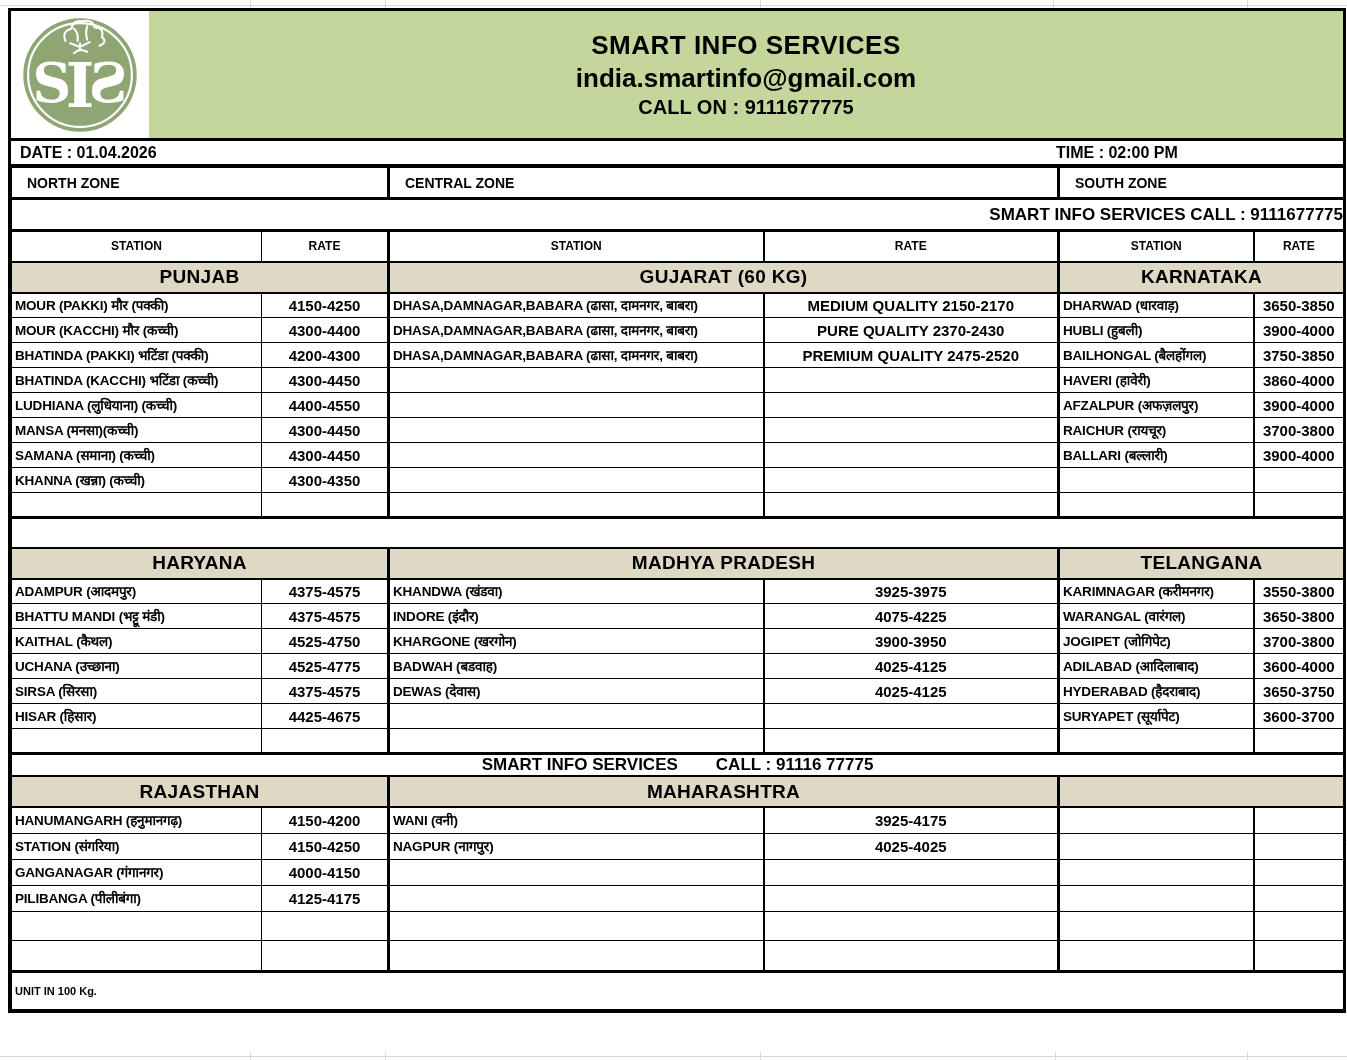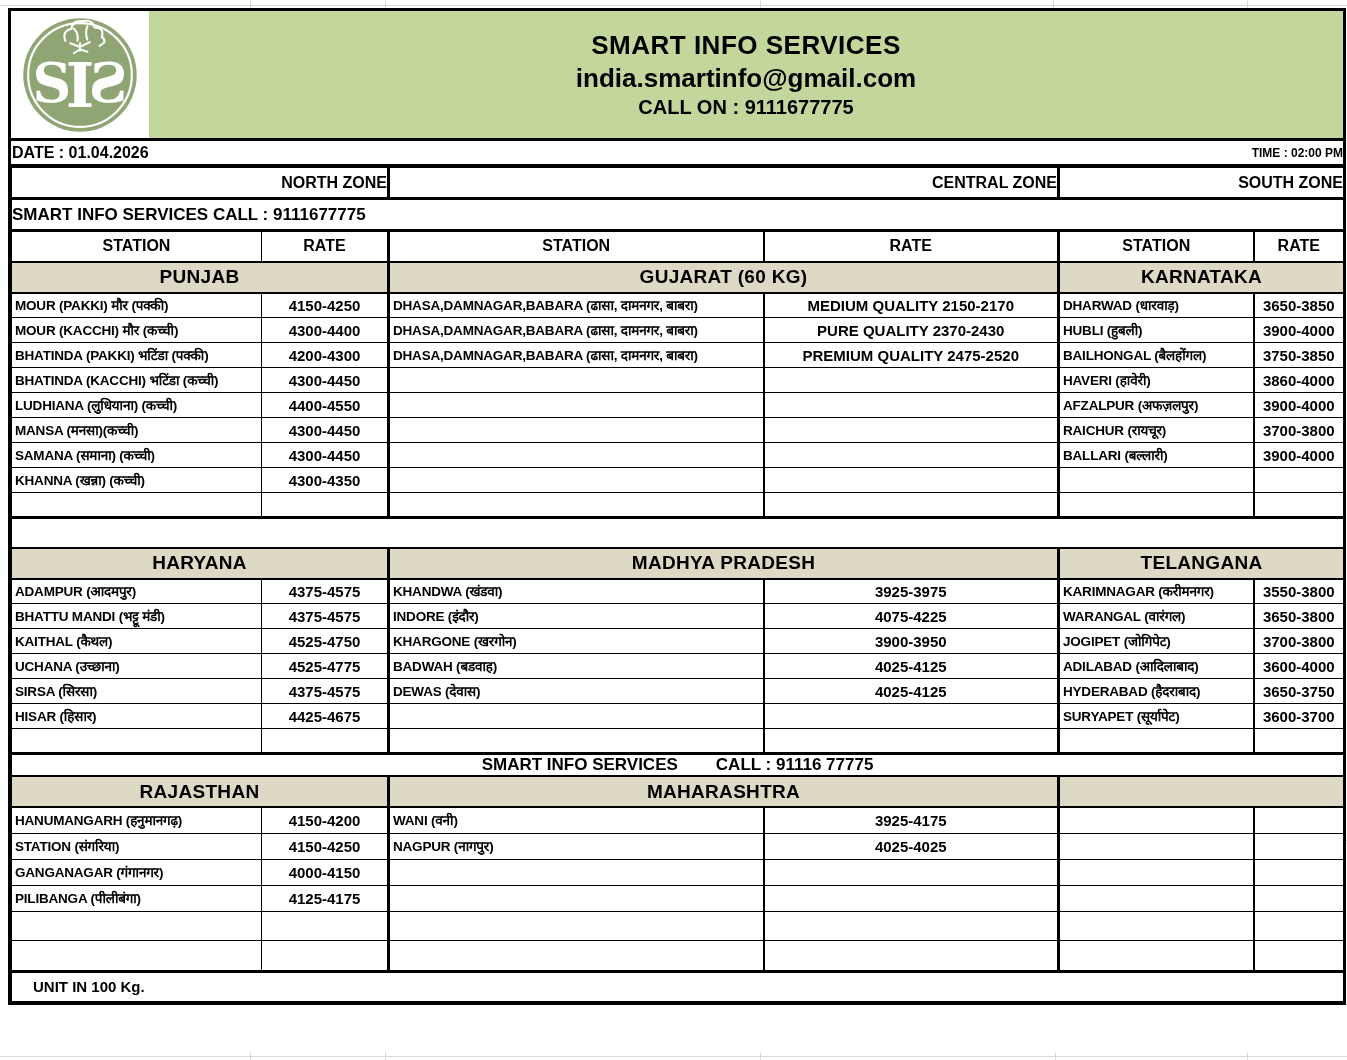--- a/index.html
+++ b/index.html
@@ -21,53 +21,53 @@
   .brand-row{display:flex;height:130px;border-bottom:3px solid var(--ink);}
   .logo-box{width:138px;background:#ffffff;display:flex;align-items:center;justify-content:center;}
   .brand-main{flex:1;background:var(--header-green);display:flex;flex-direction:column;
     align-items:center;justify-content:center;gap:2px;}
   .brand-company{font-size:26px;font-weight:700;letter-spacing:.5px;}
   .brand-email{font-size:26px;font-weight:700;}
   .brand-call{font-size:20px;font-weight:700;}
 
   
   .meta-row{display:flex;height:26px;align-items:center;border-bottom:3px solid var(--ink);}
-  .meta-date{flex:1;font-size:16px;font-weight:700;padding-left:1px;}
-  .meta-time{width:287px;font-size:12px;font-weight:700;text-align:right;}
+  .meta-date{flex:1;font-size:16px;font-weight:700;padding-left:9px;}
+  .meta-time{width:287px;font-size:16px;font-weight:700;text-align:left;}
 
   
   .title-row{height:45px;background:var(--title-yellow);display:flex;align-items:center;
     justify-content:center;border-bottom:3px solid var(--ink);font-size:29px;font-weight:700;}
 
   table{border-collapse:collapse;table-layout:fixed;width:1332px;}
   td{font-weight:700;vertical-align:middle;overflow:hidden;white-space:nowrap;
      border:1.5px solid var(--ink);}
   
   td.c0{border-right:1.5px solid var(--ink);}
   td.c1{border-right:3px solid var(--ink);}
   td.c2{border-right:2px solid var(--ink);}
   td.c3{border-right:3px solid var(--ink);}
   td.c4{border-right:2px solid var(--ink);}
 
-  tr.zones td{height:31px;text-align:right;font-size:16px;border-bottom:3px solid var(--ink);}
-  tr.callrow td{height:32px;text-align:left;font-size:17px;border-bottom:3px solid var(--ink);}
-  tr.colhead td{height:31px;text-align:center;font-size:16px;border-bottom:2.5px solid var(--ink);}
+  tr.zones td{height:31px;text-align:left;font-size:14px;border-bottom:3px solid var(--ink);padding-left:15px;}
+  tr.callrow td{height:32px;text-align:right;font-size:17px;border-bottom:3px solid var(--ink);}
+  tr.colhead td{height:31px;text-align:center;font-size:12px;border-bottom:2.5px solid var(--ink);}
   tr.sechead td{height:31px;text-align:center;font-size:19px;background:var(--state-tan);
     border-top:2.5px solid var(--ink);border-bottom:2.5px solid var(--ink);letter-spacing:.3px;}
   tbody.block tr{height:25px;}
   tbody.b3 tr{height:26px;}
   tbody.b3 tr:nth-child(5){height:29px;}
   tbody.b3 tr:nth-child(6){height:31px;}
   td.station{text-align:left;font-size:13.5px;padding:0 2px 0 3px;letter-spacing:-0.2px;}
   td.rate{text-align:center;font-size:15px;}
   tr.gaprow td{height:30px;border-top:3px solid var(--ink);border-bottom:2.5px solid var(--ink);}
   tr.callrow2 td{height:15px;text-align:center;font-size:17px;
     border-top:3px solid var(--ink);border-bottom:2.5px solid var(--ink);}
   .call2-gap{display:inline-block;width:38px;}
-  tr.unitrow td{height:30px;text-align:left;font-size:15px;padding-left:21px;
+  tr.unitrow td{height:38px;text-align:left;font-size:11px;padding-left:3px;
     border-top:3px solid var(--ink);}
 </style>
 </head>
 <body>
 
 <div class="sheet">
 
   <div class="gridtick" style="left:0;top:5px;width:1347px;height:1px;"></div>
   <div class="gridtick" style="left:250px;top:0;width:1px;height:8px;"></div>
   <div class="gridtick" style="left:385px;top:0;width:1px;height:8px;"></div>

